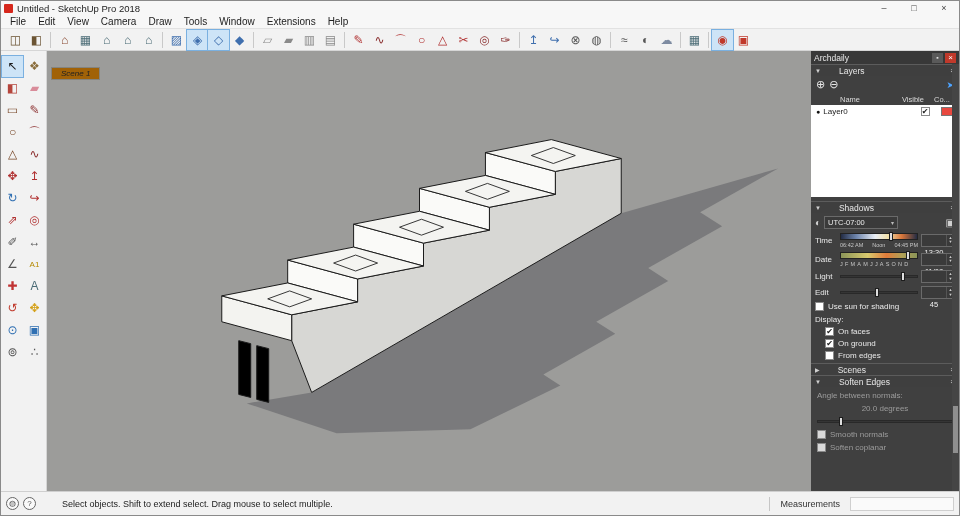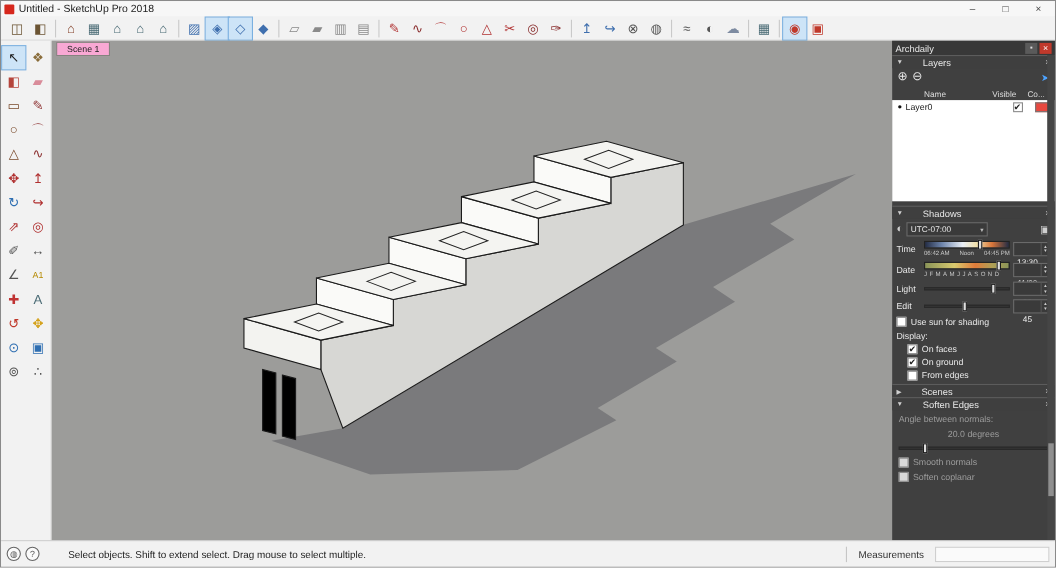--- a/index.html
+++ b/index.html
@@ -30,22 +30,22 @@
   
   .content { flex:1 1 auto; display:flex; min-height:0; }
 
   .palette { width:46px; background:#f2f2f2; border-right:1px solid #d6d6d6;
              display:grid; grid-template-columns:21px 21px; gap:1px;
              align-content:start; justify-content:center; padding-top:5px; }
   .pal-icon { width:21px; height:21px; line-height:21px; text-align:center; font-size:12px; }
   .pal-icon.pressed { background:#cde4f7; outline:1px solid #7ab0e0; }
 
   .canvas { flex:1 1 auto; position:relative; background:#9c9c9a; overflow:hidden; }
-  .scene-tab { position:absolute; top:1px; left:4px; z-index:2; background:#f9a8d4;
-               border:1px solid #84847f; font-size:8px; padding:1px 9px; color:#222; }
+  .scene-tab { position:absolute; top:16px; left:4px; z-index:2; background:#a16207;
+               border:1px solid #84847f; font-size:8px; padding:1px 9px; color:#222;font-style:italic; }
   .model-svg { position:absolute; inset:0; width:100%; height:100%; }
 
   
   .tray { width:148px; flex:0 0 148px; background:#404040; color:#e8e8e8;
           font-size:8px; display:flex; flex-direction:column; position:relative; overflow:hidden; }
   .tray-title { height:13px; flex:0 0 13px; background:#383838; display:flex;
                 align-items:center; padding:0 3px; font-size:8.5px; gap:2px; }
   .tray-pin { margin-left:auto; width:11px; height:10px; background:#5a5a5a; color:#ddd;
               text-align:center; line-height:10px; font-size:7px; }
   .tray-close { width:11px; height:10px; background:#c0392b; color:#fff; text-align:center;
@@ -126,20 +126,31 @@
   <div class="titlebar">
     <div class="app-icon"></div>
     <span class="title">Untitled - SketchUp Pro 2018</span>
     <div class="win-controls">
       <div class="win-btn">–</div>
       <div class="win-btn">□</div>
       <div class="win-btn">×</div>
     </div>
   </div>
 
+  <div class="menubar" id="menubar">
+      <span class="menu-item">File</span>
+      <span class="menu-item">Edit</span>
+      <span class="menu-item">View</span>
+      <span class="menu-item">Camera</span>
+      <span class="menu-item">Draw</span>
+      <span class="menu-item">Tools</span>
+      <span class="menu-item">Window</span>
+      <span class="menu-item">Extensions</span>
+      <span class="menu-item">Help</span>
+    </div>
 
   <div class="toolbar" id="toolbar">
       <div class="tb-icon" style="color: rgb(107, 84, 51);">◫</div>
       <div class="tb-icon" style="color: rgb(107, 84, 51);">◧</div>
       <div class="tb-sep"></div>
       <div class="tb-icon" style="color: rgb(138, 74, 51);">⌂</div>
       <div class="tb-icon" style="color: rgb(74, 107, 117);">▦</div>
       <div class="tb-icon" style="color: rgb(74, 107, 117);">⌂</div>
       <div class="tb-icon" style="color: rgb(74, 107, 117);">⌂</div>
       <div class="tb-icon" style="color: rgb(74, 107, 117);">⌂</div>

